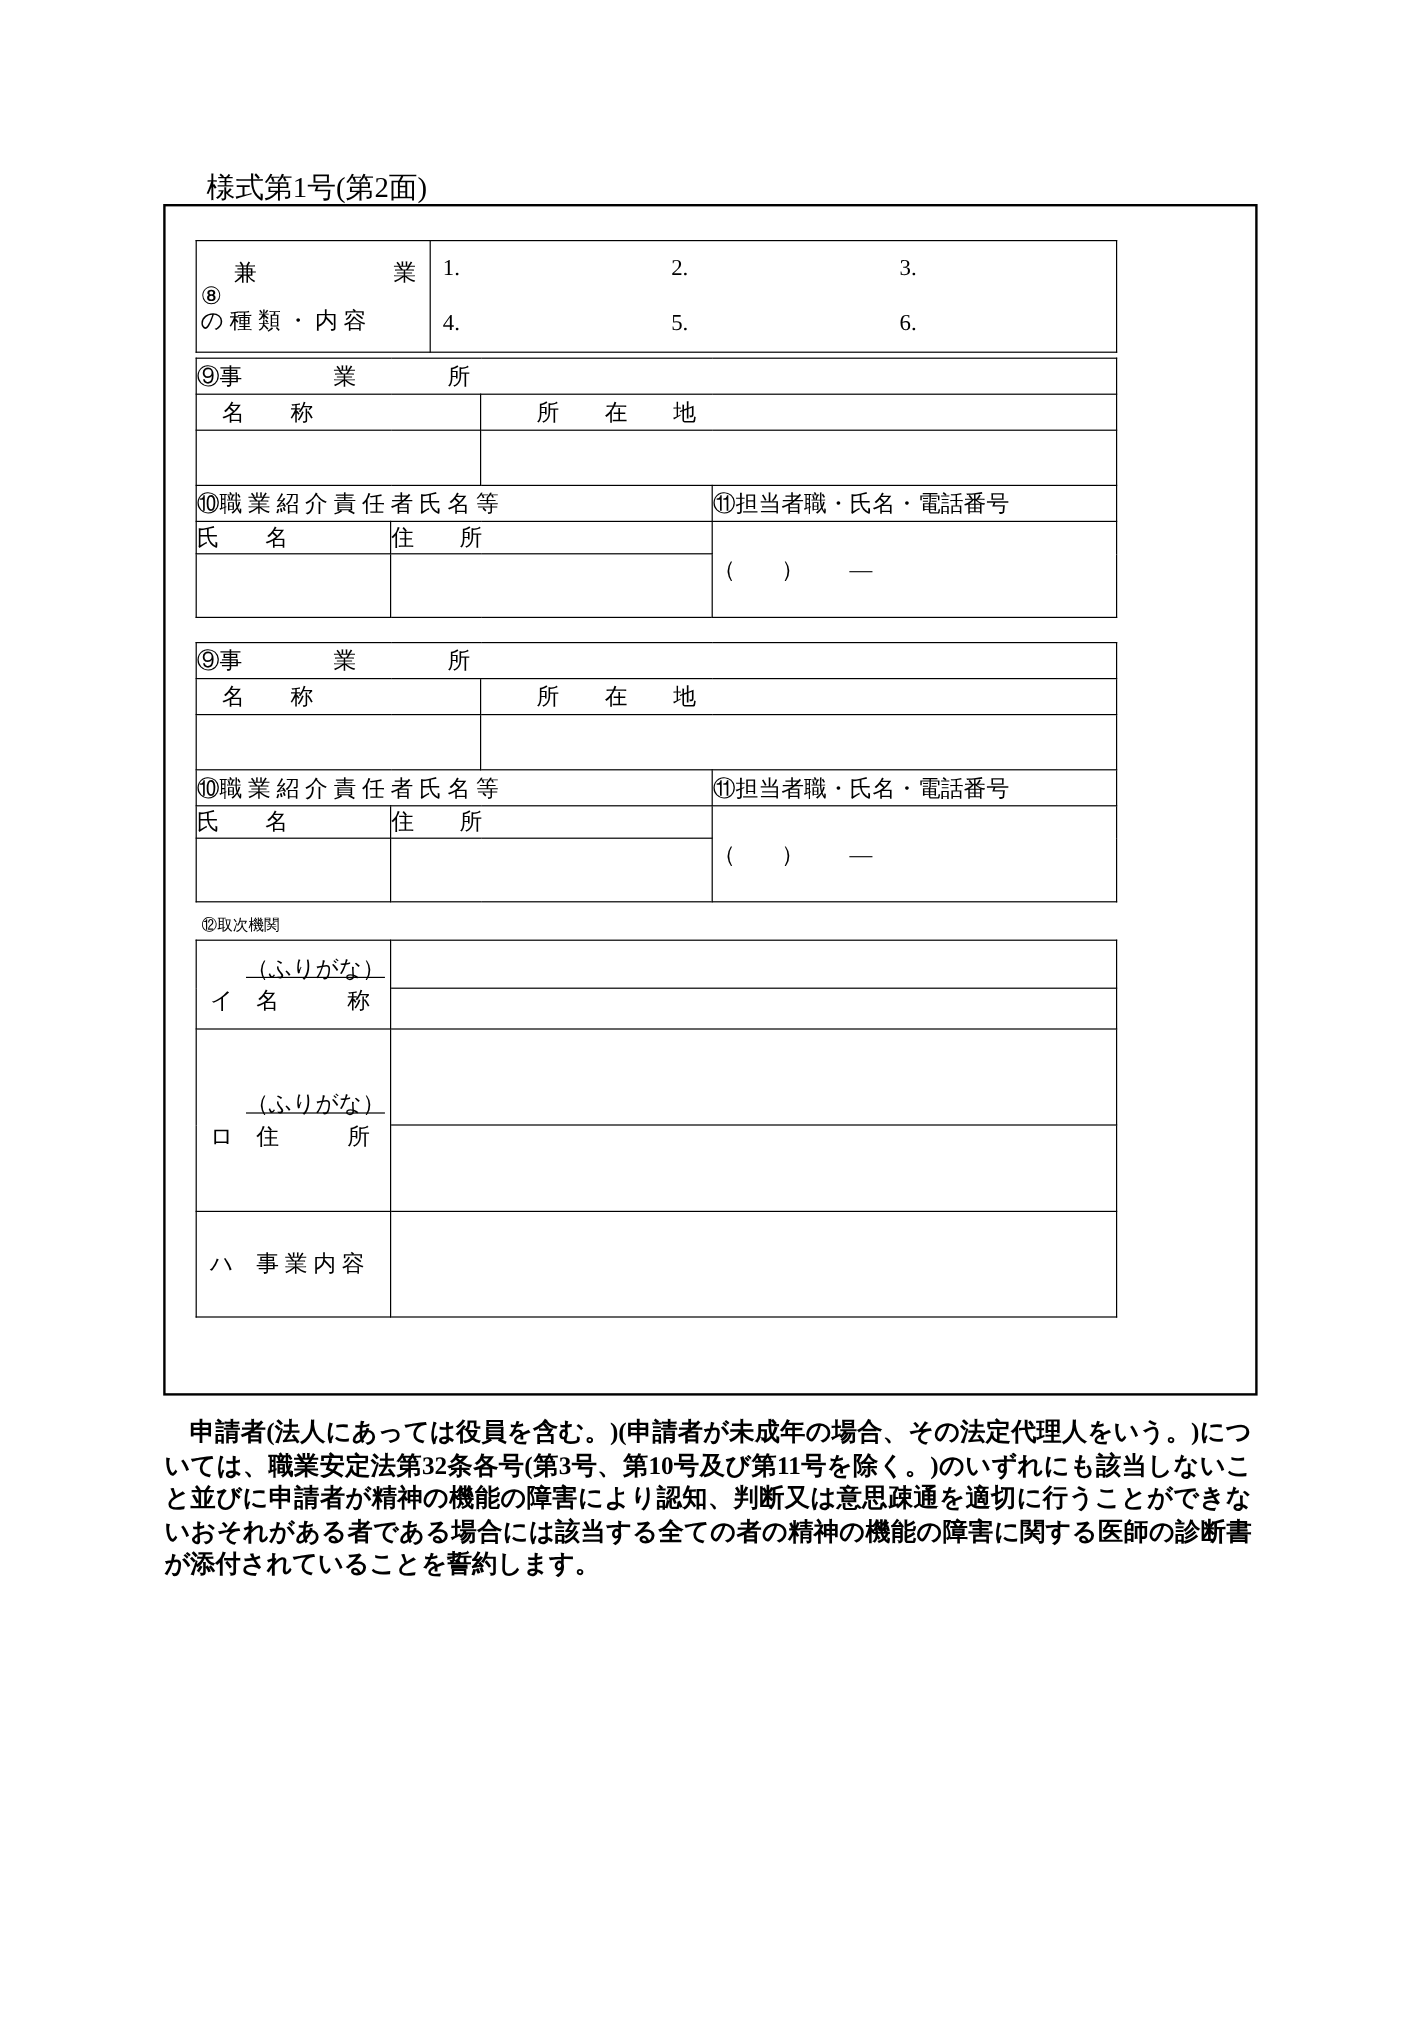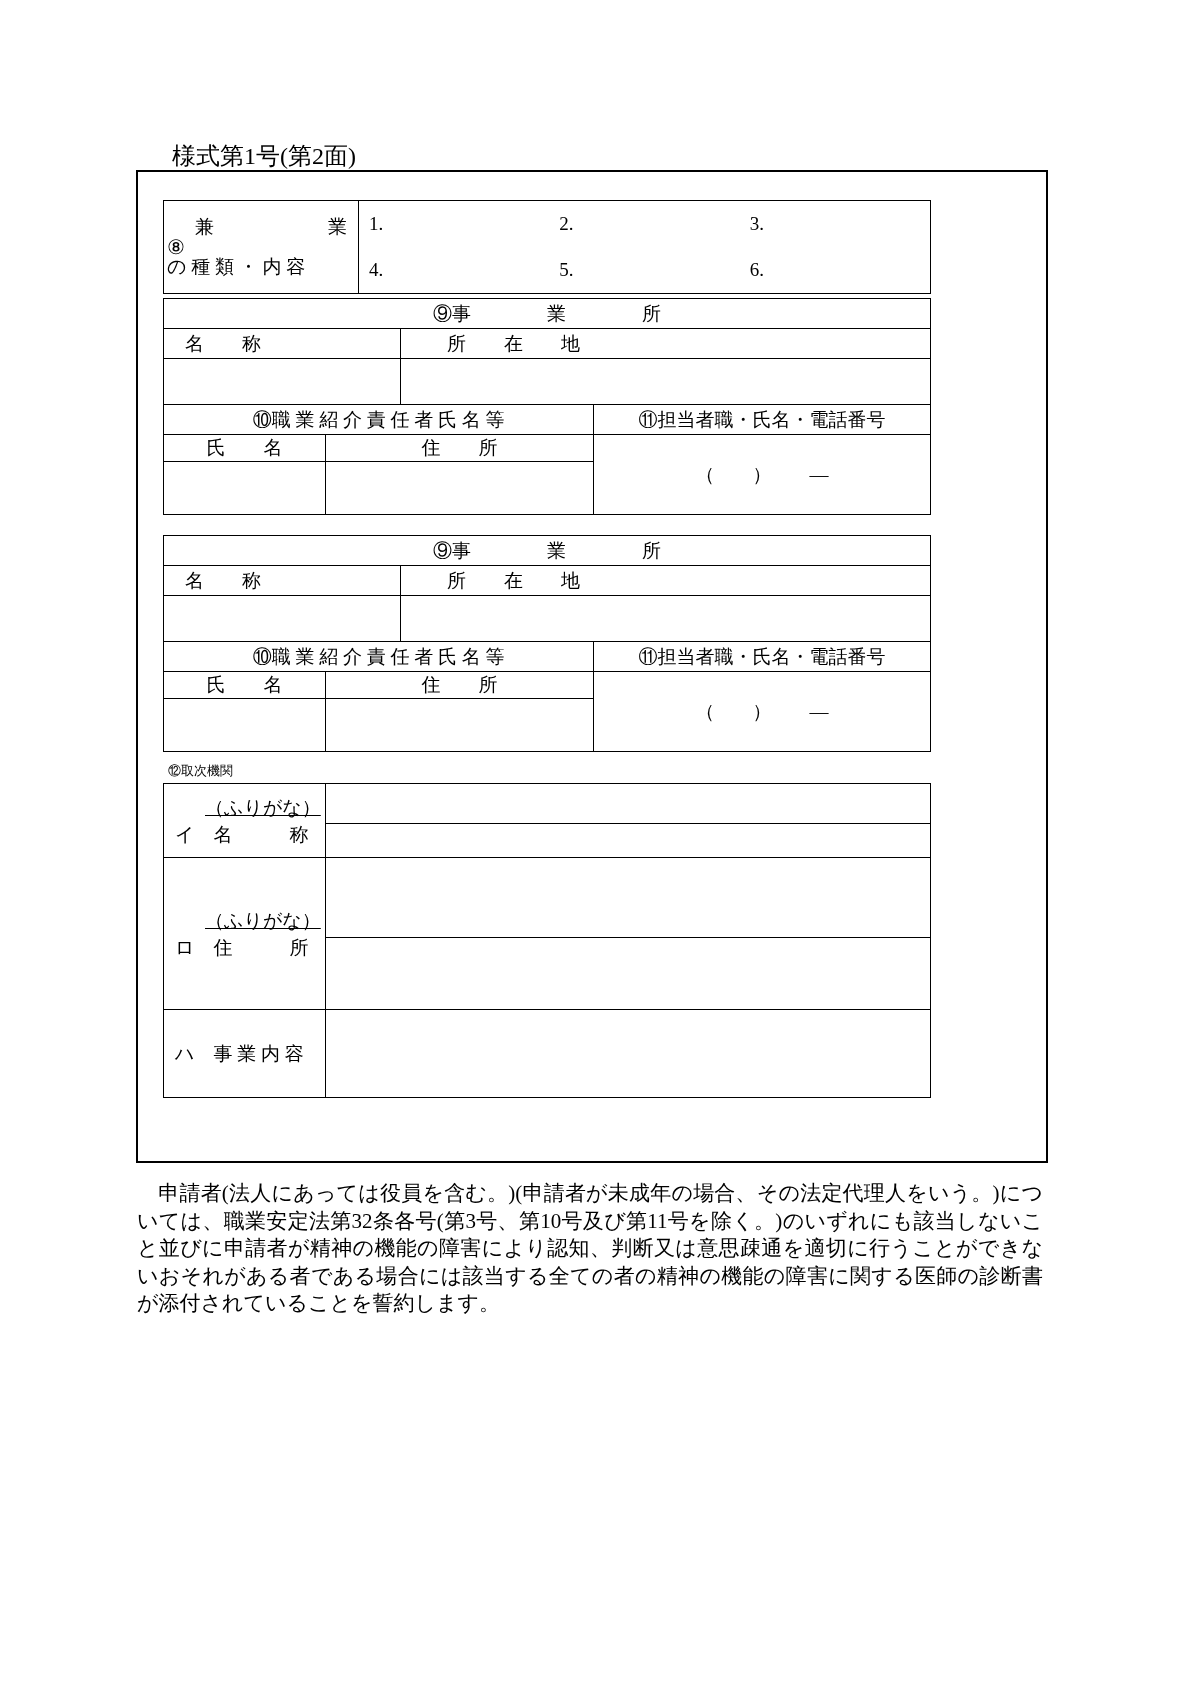--- a/index.html
+++ b/index.html
@@ -9,21 +9,21 @@
     font-family:"Liberation Serif","DejaVu Serif",serif;
     color:#000;
   }
   .form-label { position:absolute; left:124px; top:140px; font-size:24px;margin-left:48px; }
   .main-box {
     position:absolute; left:136px; top:170px; width:912px; height:993px;
     border:2px solid #000; padding:28px 0 0 25px;
   }
   table { border-collapse:collapse; table-layout:fixed; width:767px; }
   td { border:1px solid #000; font-size:19px; padding:0; vertical-align:middle; }
-  .center { text-align:center; }
+  .center { }
 
   
   .kengyo-label-cell { position:relative; }
   .kengyo-num { position:absolute; left:3px; top:50%; transform:translateY(-50%); font-size:20px; }
   .kengyo-lines { display:flex; flex-direction:column; gap:14px; }
   .kengyo-line1 { padding-left:31px; }
   .kengyo-line2 { padding-left:3px; }
   .kengyo-grid { display:grid; grid-template-columns:1fr 1fr 1fr; grid-template-rows:1fr 1fr; height:91px; }
   .kengyo-grid > div { display:flex; align-items:center; padding-left:10px; font-size:19px; }
 
@@ -35,21 +35,21 @@
   .pad-left-addr { padding-left:46px; }
 
   .toritsugi-label { font-size:13px; margin:10px 0 0 5px; }
   .toritsugi-table { margin-top:3px; }
   .t-left-cell div { line-height:27px; }
   .furigana { padding-left:41px;text-decoration:underline; }
   .row-label { padding-left:11px; }
 
   .declaration {
     position:absolute; left:137px; top:1180px; width:906px;
-    font-size:21px; line-height:27.5px; text-align:justify;
+    font-size:21px; line-height:27.5px; text-align:justify;font-weight:bold;
   }
   .declaration p { margin:0; }
 </style>
 </head>
 <body>
 
 <div class="form-label">様式第1号(第2面)</div>
 
 <div class="main-box">
 

